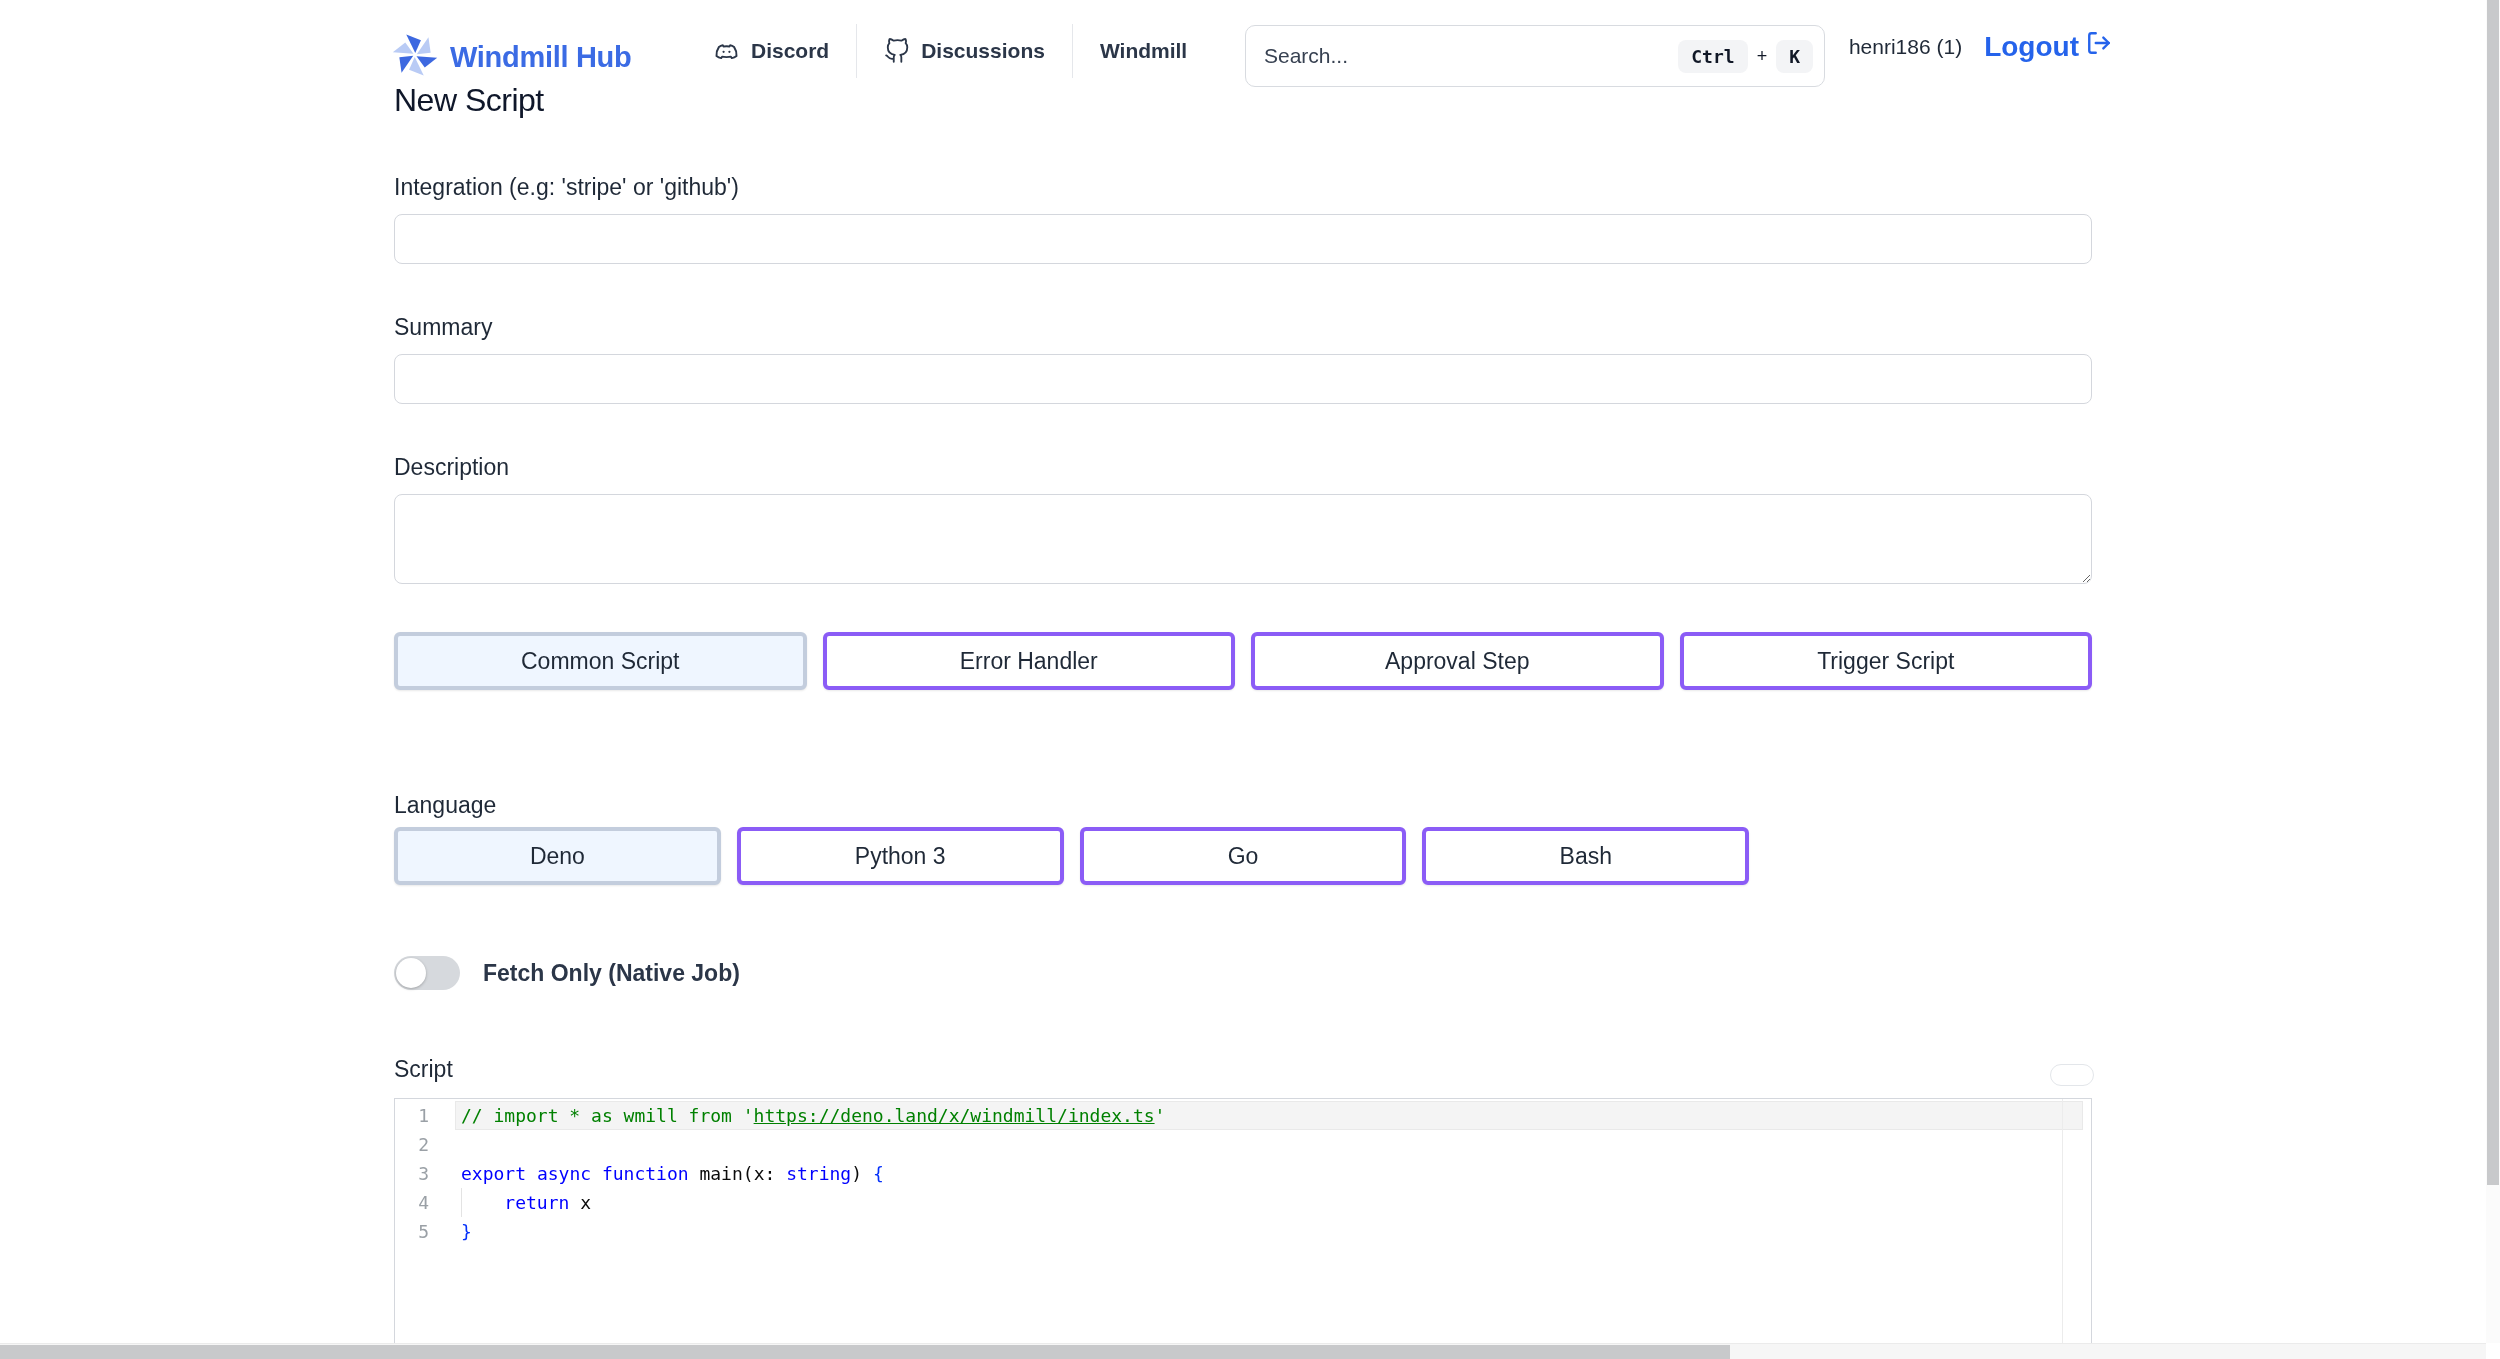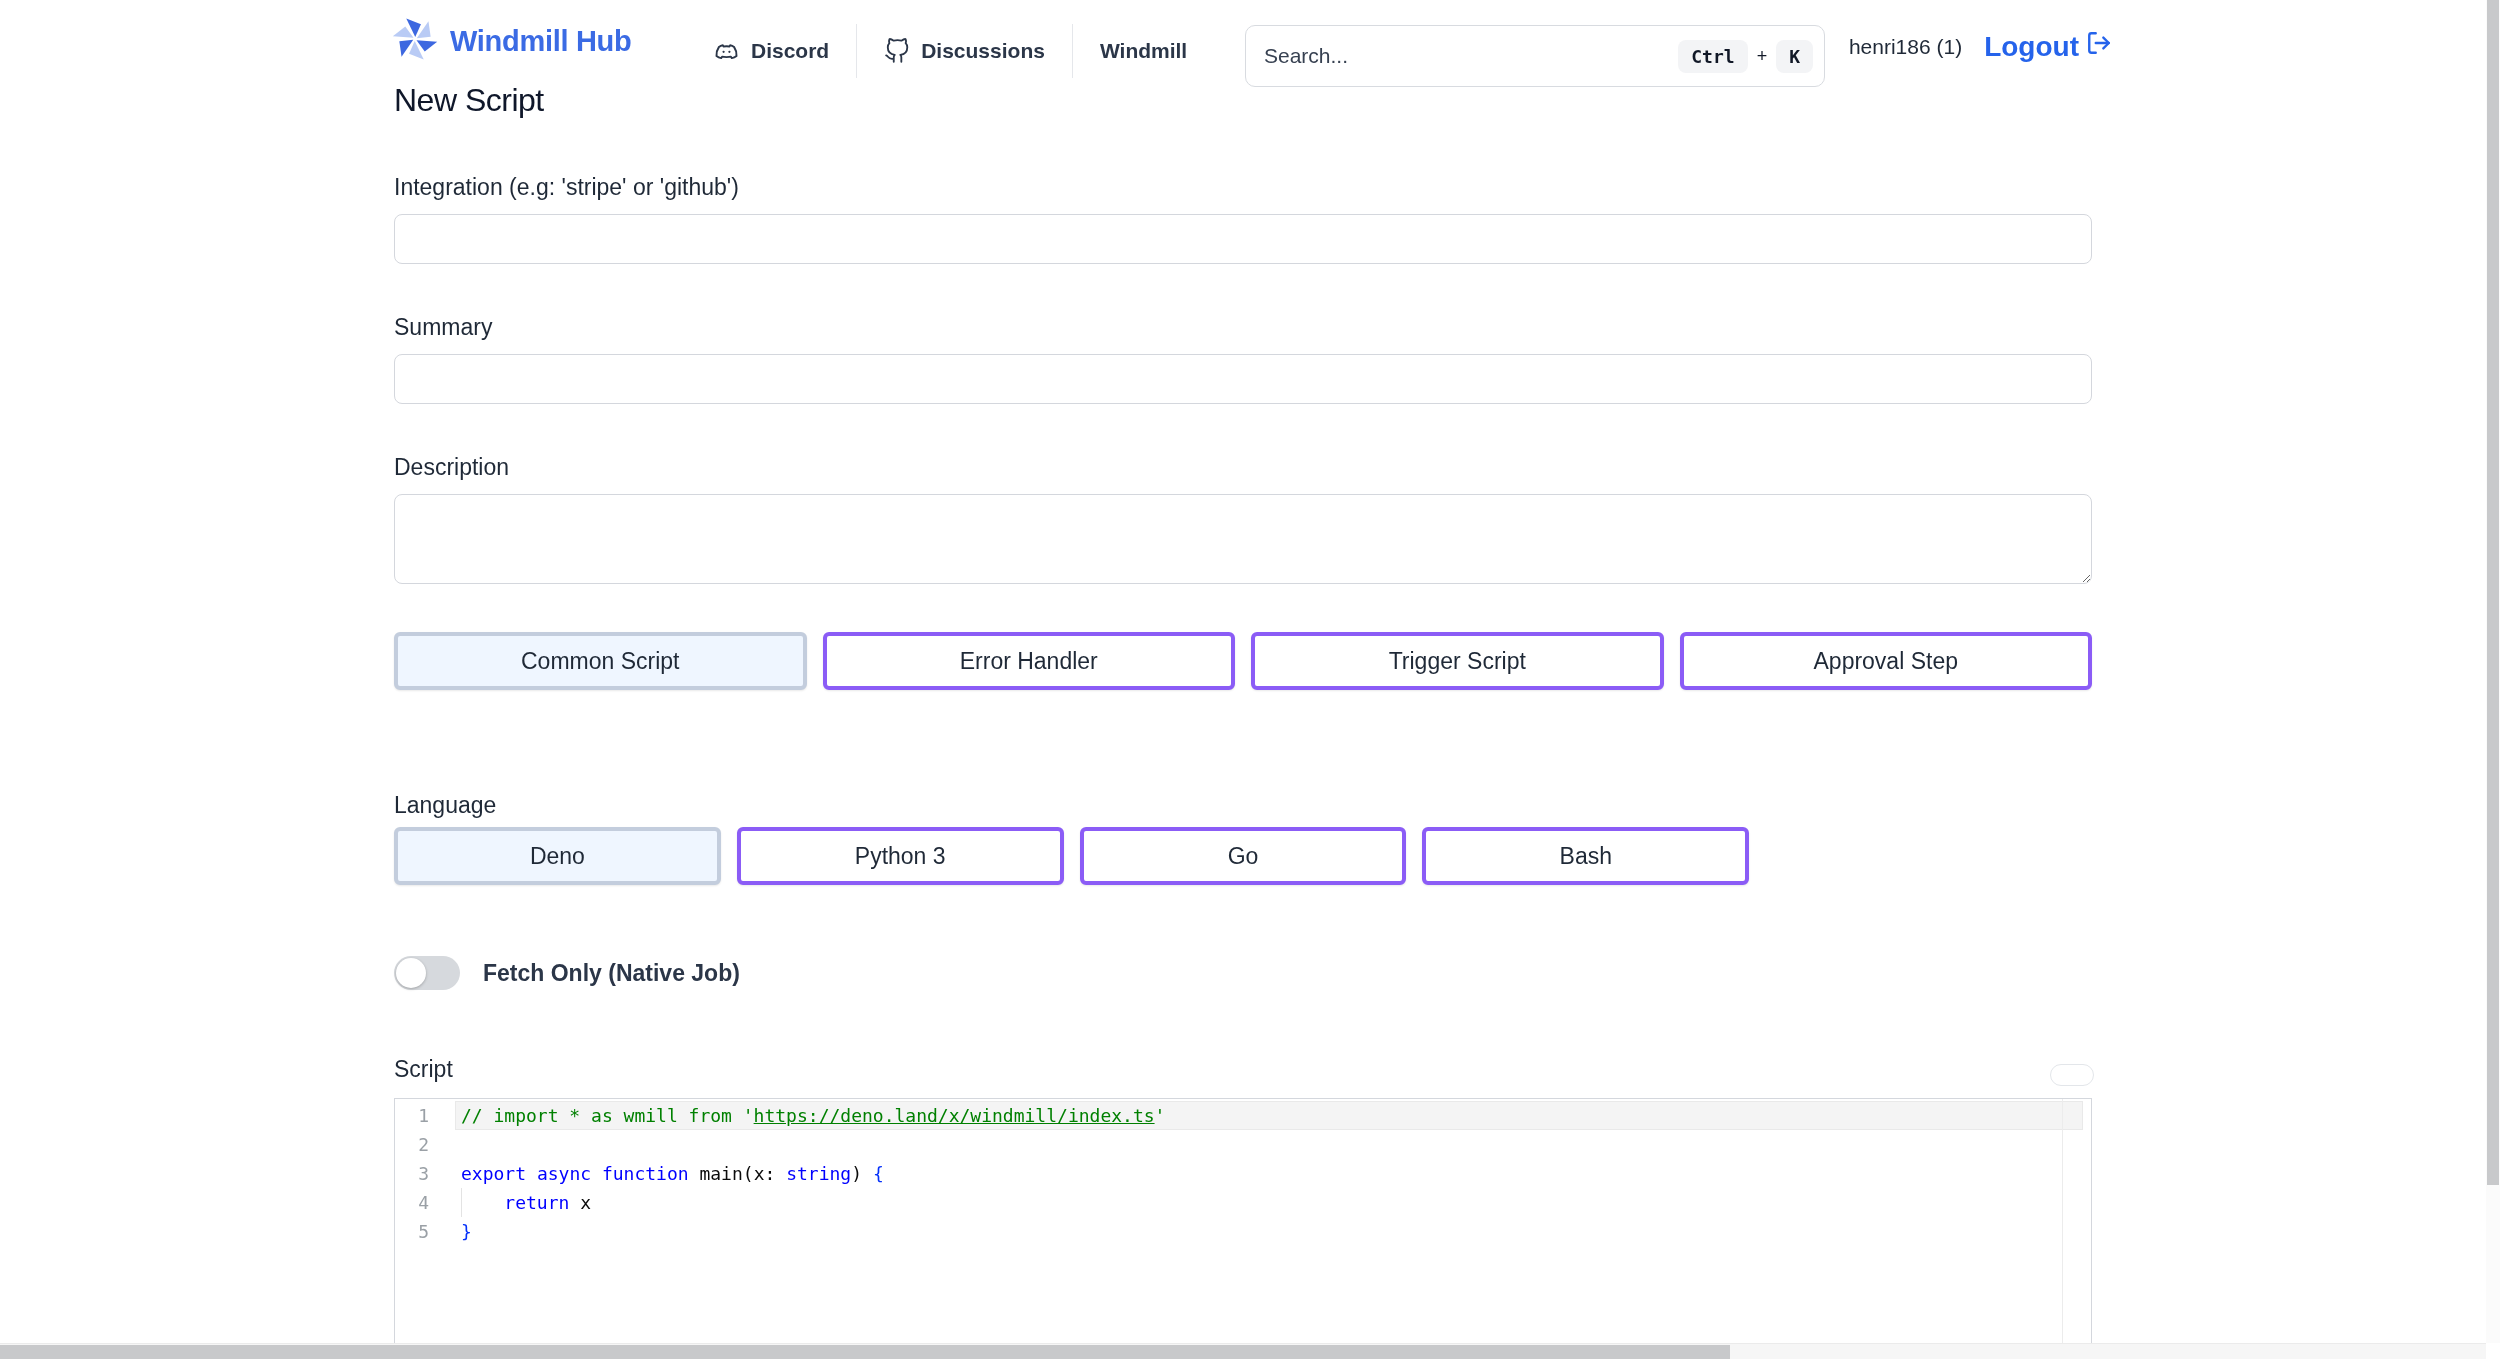--- a/index.html
+++ b/index.html
@@ -4,21 +4,21 @@
 <style>
   * { margin:0; padding:0; box-sizing:border-box; }
   html,body { width:2500px; height:1359px; }
   body {
     font-family:"Liberation Sans", sans-serif;
     background:#ffffff; color:#1f2937;
     position:relative; overflow:hidden;
   }
 
   
-  .brand { position:absolute; left:392px; top:16px; display:flex; align-items:center; gap:12px; }
+  .brand { position:absolute; left:392px; top:32px; display:flex; align-items:center; gap:12px; }
   .brand-name { color:#3b6be4; font-size:29px; font-weight:700; letter-spacing:-0.3px; }
 
   .nav { position:absolute; left:713px; top:24px; height:54px; display:flex; align-items:center; }
   .nav-item { display:flex; align-items:center; gap:11px; font-size:21px; font-weight:600; color:#2b3648; padding:0 27px; cursor:pointer; height:54px; }
   .nav-item:first-child { padding-left:0; }
   .nav-divider { width:1px; height:54px; background:#e5e7eb; }
   .nav-icon { display:flex; align-items:center; }
 
   .search { position:absolute; left:1245px; top:25px; width:580px; height:62px;
     border:1px solid #d8dbe0; border-radius:10px; background:#fff;
@@ -169,22 +169,22 @@
 
 <div class="group g-description">
   <label class="field-label">Description</label>
   <textarea class="text-area" style=""></textarea>
 </div>
 
 <div class="group g-kind">
   <div class="choice-row cols-4">
     <button class="choice-btn selected">Common Script</button>
     <button class="choice-btn">Error Handler</button>
+    <button class="choice-btn">Approval Step</button>
     <button class="choice-btn">Trigger Script</button>
-    <button class="choice-btn">Approval Step</button>
   </div>
 </div>
 
 <div class="group g-language">
   <label class="field-label">Language</label>
   <div class="choice-row cols-5">
     <button class="choice-btn selected">Deno</button>
     <button class="choice-btn">Python 3</button>
     <button class="choice-btn">Go</button>
     <button class="choice-btn">Bash</button>

